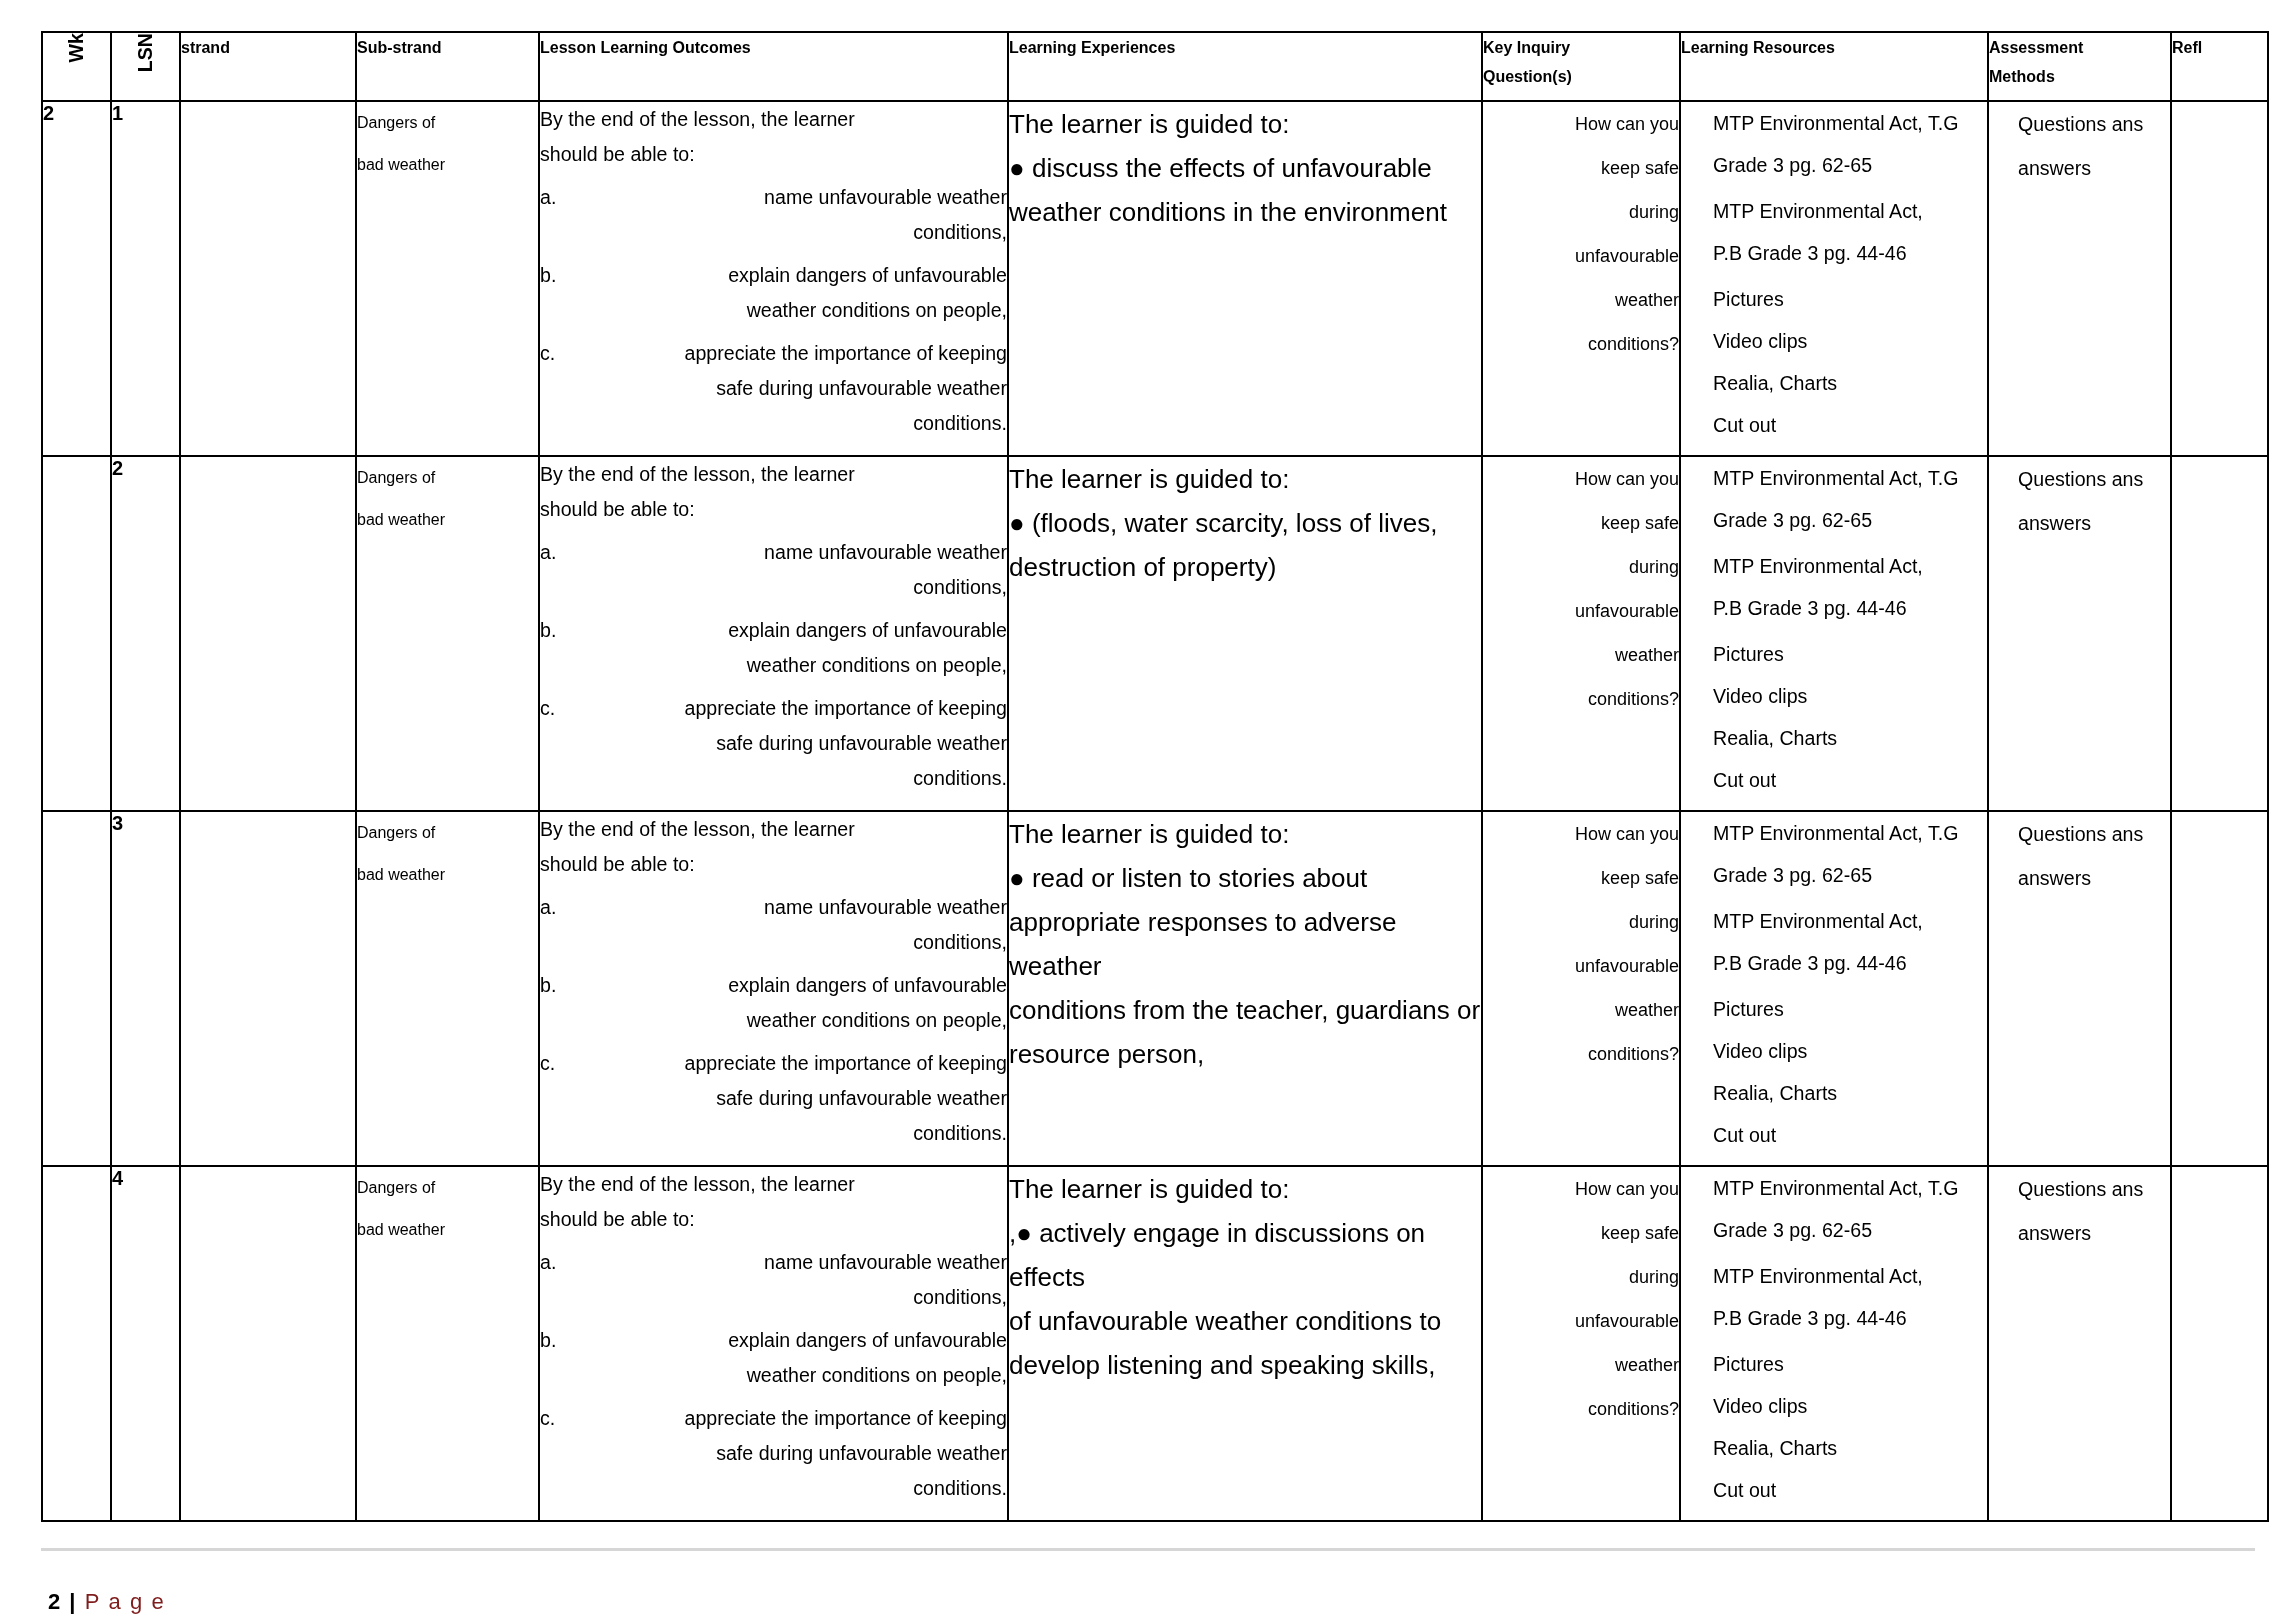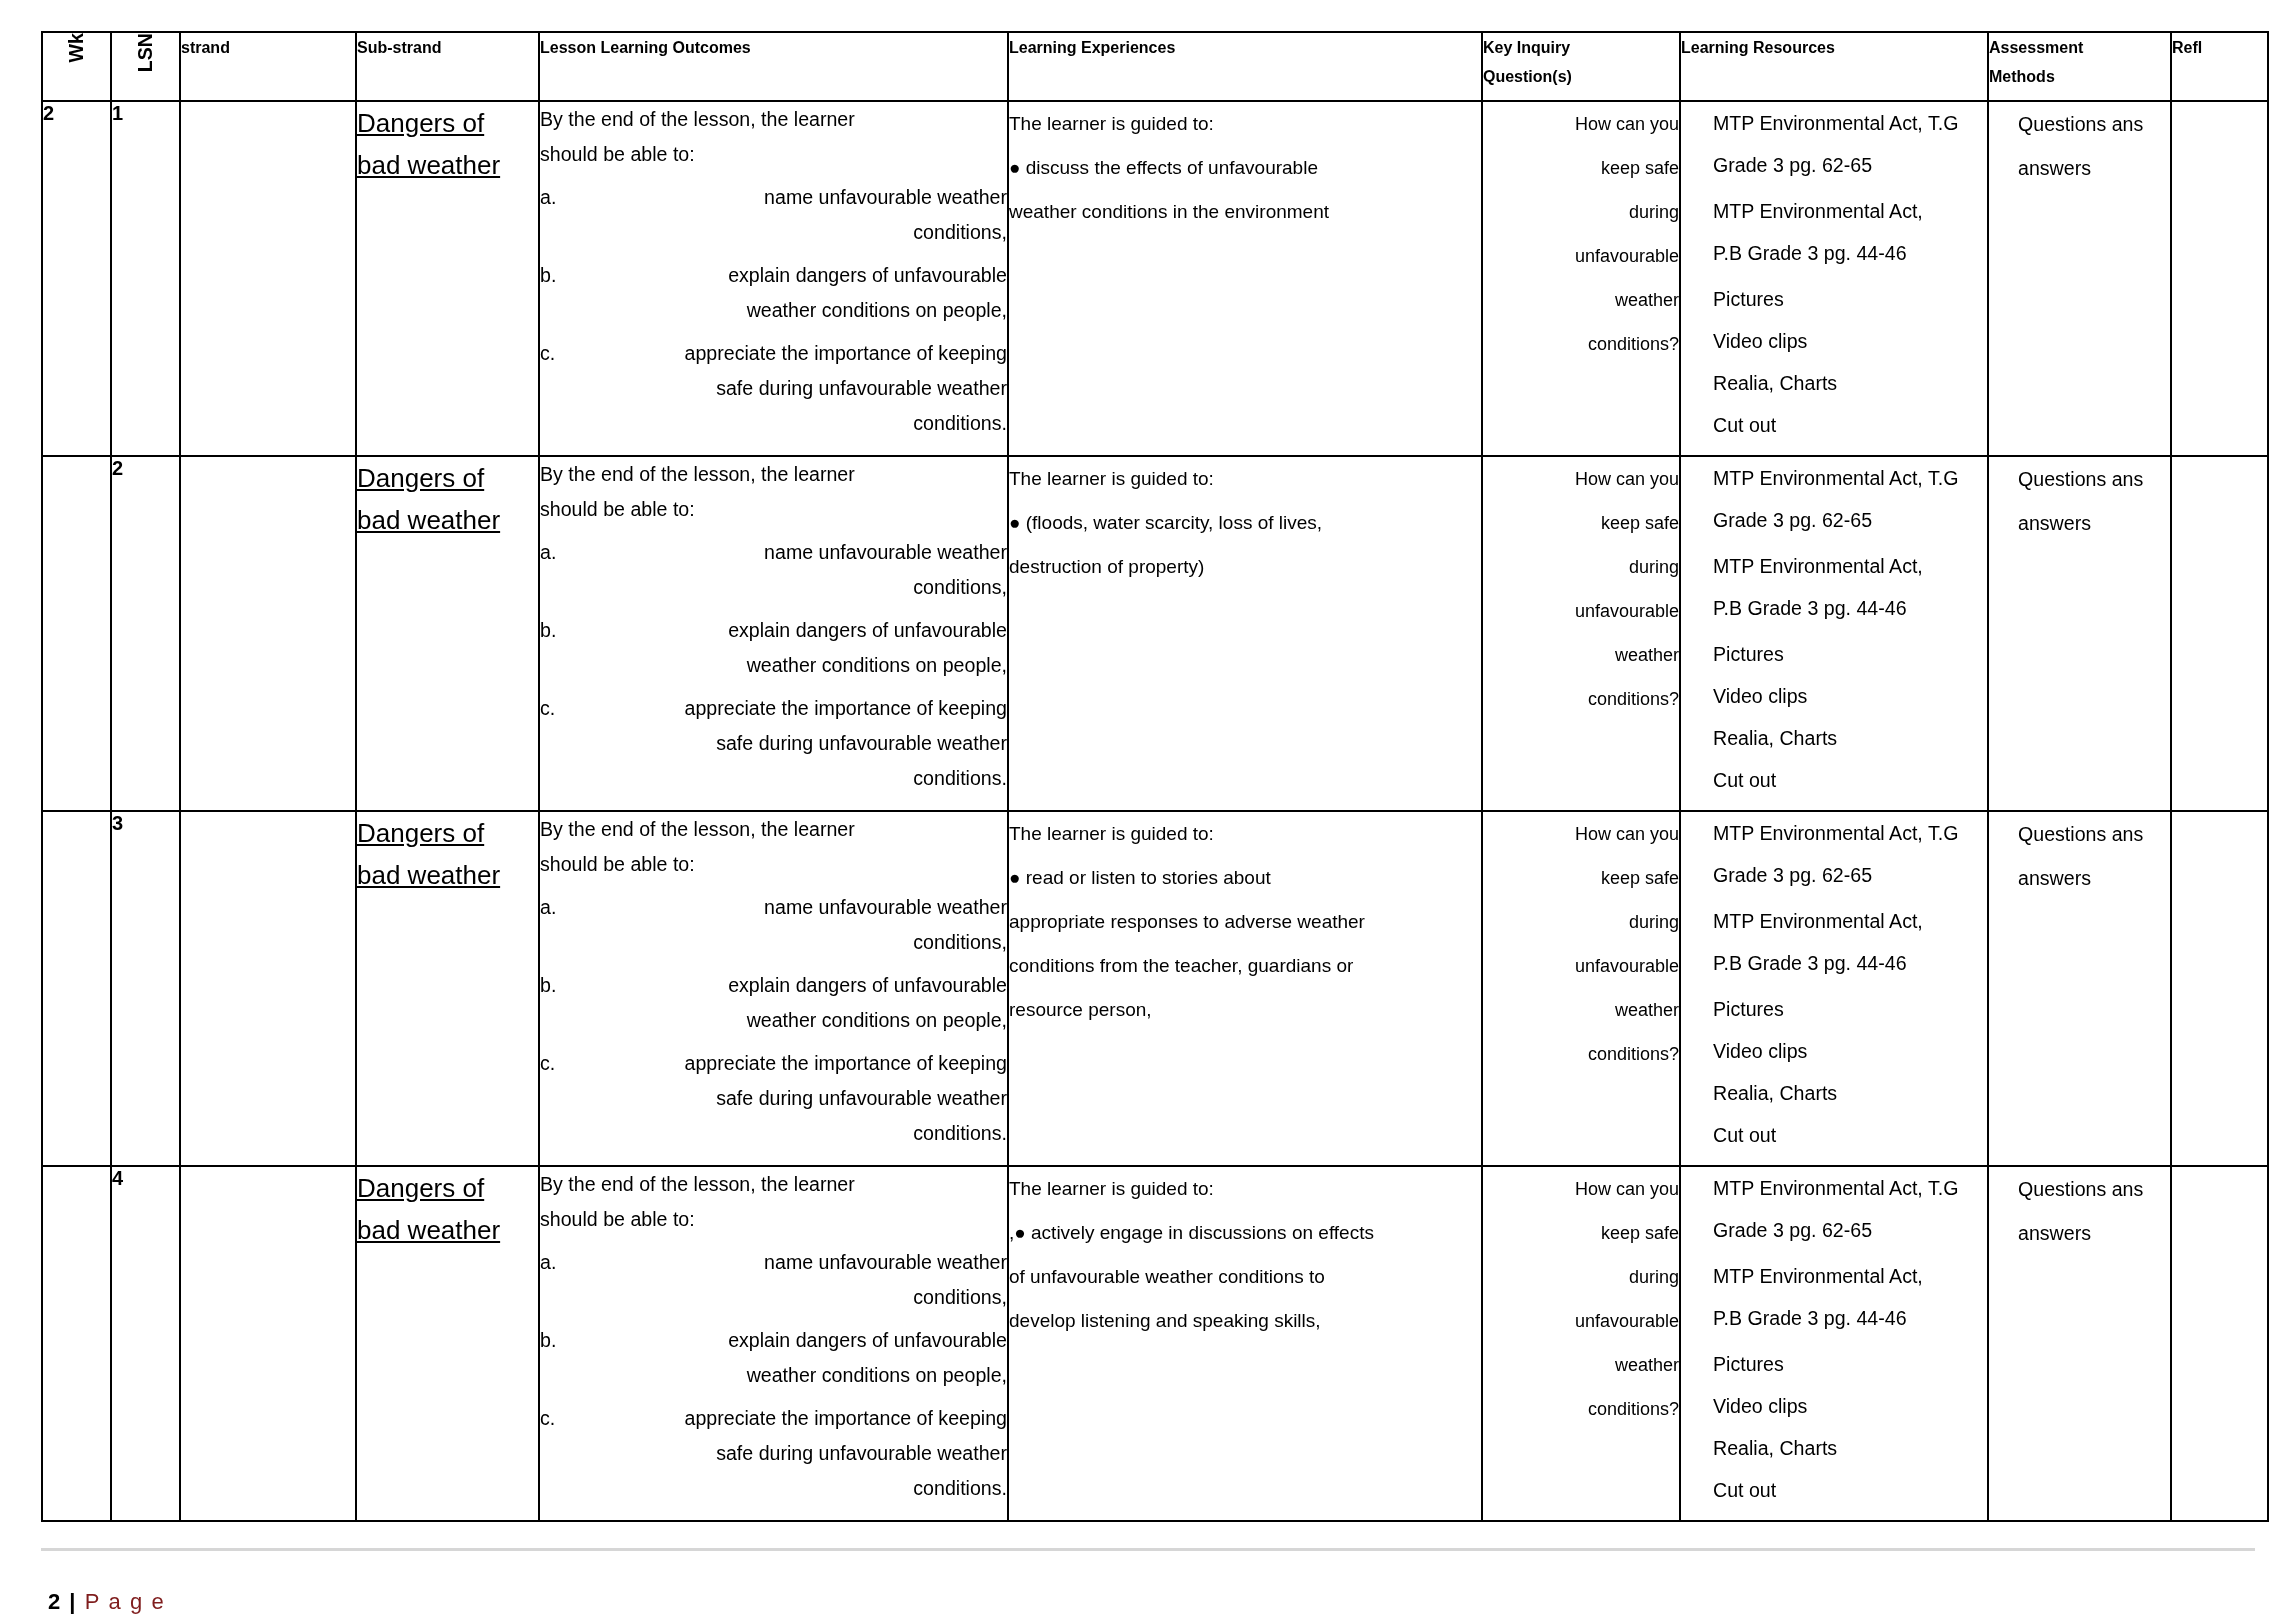--- a/index.html
+++ b/index.html
@@ -46,30 +46,30 @@
   }
 
   .lines{white-space:pre-line;}
 
   td.c-wk, td.c-lsn{
     font-weight:bold;
     font-size:20px;
     padding:7.9px 2.6px 0 13px;
   }
   td.c-strand{padding:7.9px 2.6px 0 10.5px;}
-  td.c-substrand{padding:9.2px 3.9px 0 11.8px;font-size:26px;text-decoration:underline;}
+  td.c-substrand{padding:9.2px 3.9px 0 11.8px;font-size:16px;}
   td.c-substrand .lines{line-height:42px;}
 
   td.c-outcomes{padding:7.9px 6.5px 0 15.7px;font-size:19.6px;}
   .outc-intro{line-height:35px;margin-bottom:7.9px;}
   .outc-item{display:flex;margin-bottom:7.9px;}
   .outc-marker{flex:0 0 50px;line-height:35px;}
   .outc-text{flex:1;line-height:35px;text-align:right;}
 
-  td.c-exper{padding:9.2px 5.2px 0 3.9px;font-size:19px;}
+  td.c-exper{padding:9.2px 5.2px 0 3.9px;font-size:26px;}
   td.c-exper .lines{line-height:44px;}
   .exp-intro{margin-bottom:0;}
 
   td.c-inquiry{padding:9.2px 3.9px 0 18.3px;font-size:18px;text-align:right;}
   td.c-inquiry .lines{line-height:44px;}
 
   td.c-resources{padding:9.2px 3.9px 0 18.3px;font-size:19.6px;}
   .res-group{line-height:42px;margin-bottom:3.9px;padding-left:32px;}
 
   td.c-assessment{padding:9.2px 3.9px 0 17px;font-size:19.6px;}

